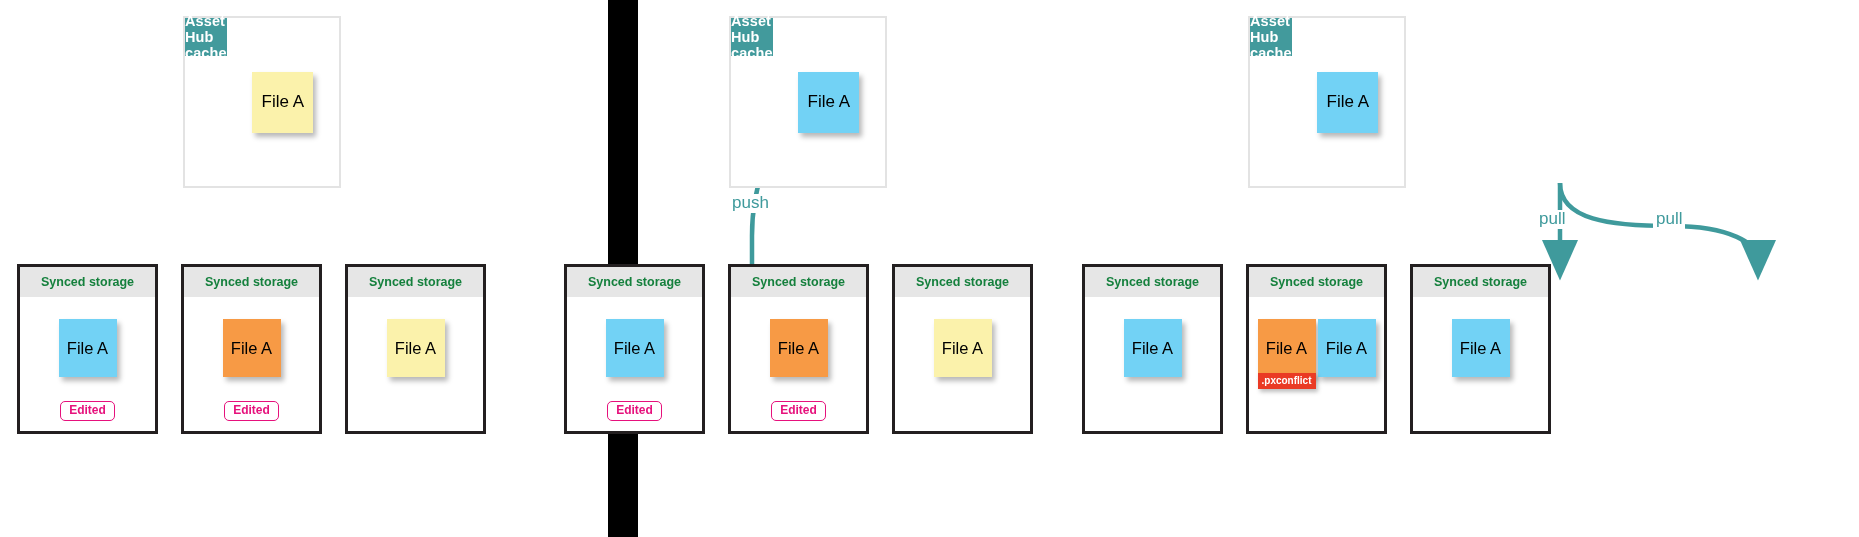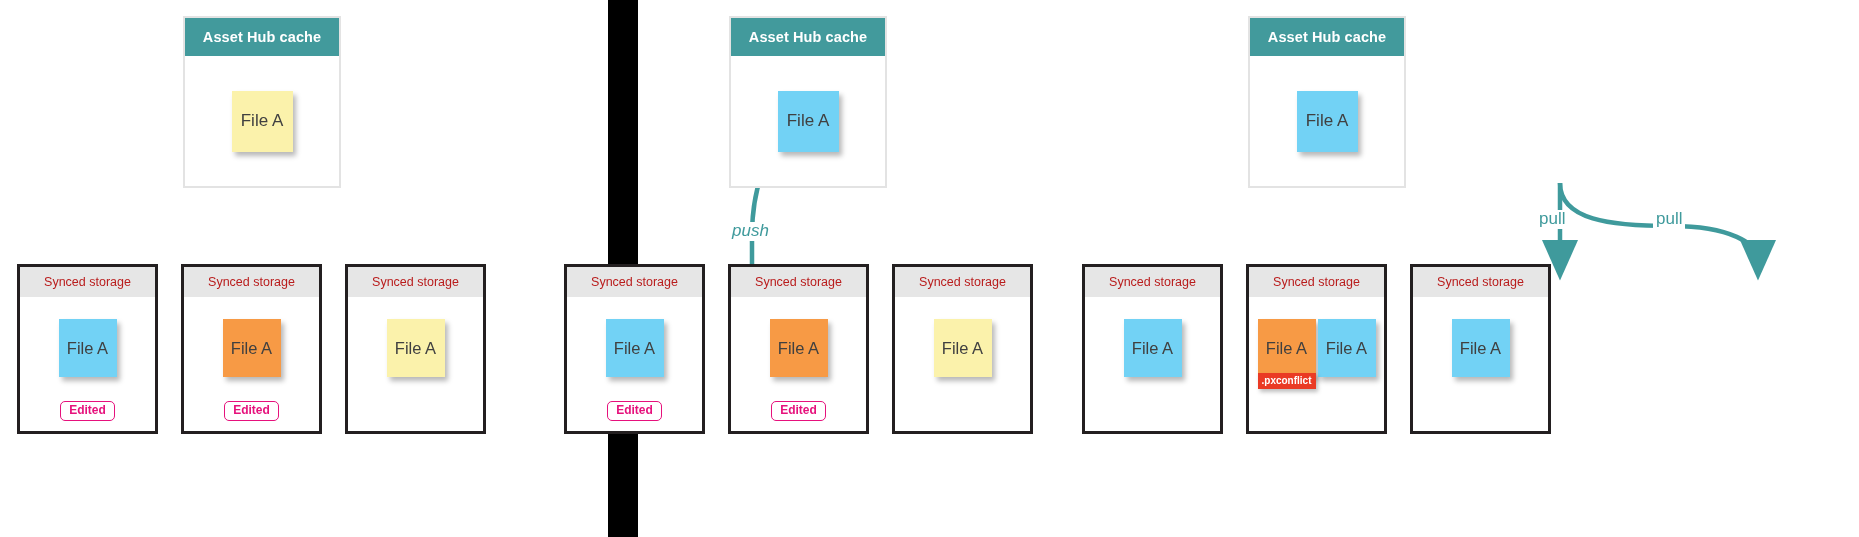--- a/index.html
+++ b/index.html
@@ -16,21 +16,21 @@
     position: absolute; top: 0; height: 537px;
     background: #000000;
   }
 
   
   .hub {
     position: absolute;
     width: 158px; height: 172px;
     background: #ffffff;
     border: 2px solid #e3e3e3;
-    display: flex; flex-direction: column;
+    display: flex; flex-direction: row;
   }
   .hub-header {
     height: 38px; flex: 0 0 38px;
     background: #429a9c;
     color: #ffffff;
     font-size: 14.5px; font-weight: bold;
     letter-spacing: .1px;
     display: flex; align-items: center; justify-content: center;
   }
   .hub-body {
@@ -42,39 +42,39 @@
   .store {
     position: absolute;
     width: 141px; height: 170px;
     background: #ffffff;
     border: 3px solid #231f20;
     display: flex; flex-direction: column;
   }
   .store-header {
     height: 30px; flex: 0 0 30px;
     background: #e6e6e6;
-    color: #b91c1c;
-    font-size: 12.5px; font-weight: normal;
+    color: #15803d;
+    font-size: 12.5px; font-weight: bold;
     display: flex; align-items: center; justify-content: center;
     border-bottom: 1px solid #e6e6e6;
   }
   .store-body {
     flex: 1; position: relative;
     display: flex; flex-direction: column;
     align-items: center; justify-content: flex-start;
     padding-top: 22px;
   }
   .notes-row { display: flex; align-items: flex-start; gap: 2px; }
 
   
   .note {
     position: relative;
     width: 58px; height: 58px;
     display: flex; align-items: center; justify-content: center;
-    font-size: 16.5px; color: #404040;
+    font-size: 16.5px; color: #000000;
     box-shadow: 3px 4px 5px rgba(0,0,0,.28);
     flex: 0 0 auto;
   }
   .note.big { width: 61px; height: 61px; font-size: 17px; }
   .note-yellow { background: #fbf2ab; }
   .note-blue   { background: #72d2f5; }
   .note-orange { background: #f79a45; }
 
   .conflict-wrap { position: relative; }
   .conflict-badge {
@@ -128,21 +128,21 @@
       </marker>
     </defs>
 
     <path d="M 752 265 L 752 236 C 752 160 790 102 865 98" fill="none" stroke="#3f9a9c" stroke-width="4.5" marker-end="url(#ah)"></path>
 
     <path d="M 1560 183 L 1560 259" fill="none" stroke="#3f9a9c" stroke-width="4.5" marker-end="url(#ah)"></path>
 
     <path d="M 1560 183 C 1560 220 1610 226 1672 226 C 1730 226 1758 244 1758 259" fill="none" stroke="#3f9a9c" stroke-width="4.5" marker-end="url(#ah)"></path>
   </svg>
 
-  <div class="arrow-label" style="left:729px; top:222px;font-style:italic;">push</div>
+  <div class="arrow-label" style="left:729px; top:194px;">push</div>
   <div class="arrow-label" style="left:1536px; top:210px;">pull</div>
   <div class="arrow-label" style="left:1653px; top:210px;">pull</div>
 
   <div class="hub" style="left:183px; top:16px;">
     <div class="hub-header">Asset Hub cache</div>
     <div class="hub-body">
       <div class="note note-yellow big">File A</div>
     </div>
   </div>
 

